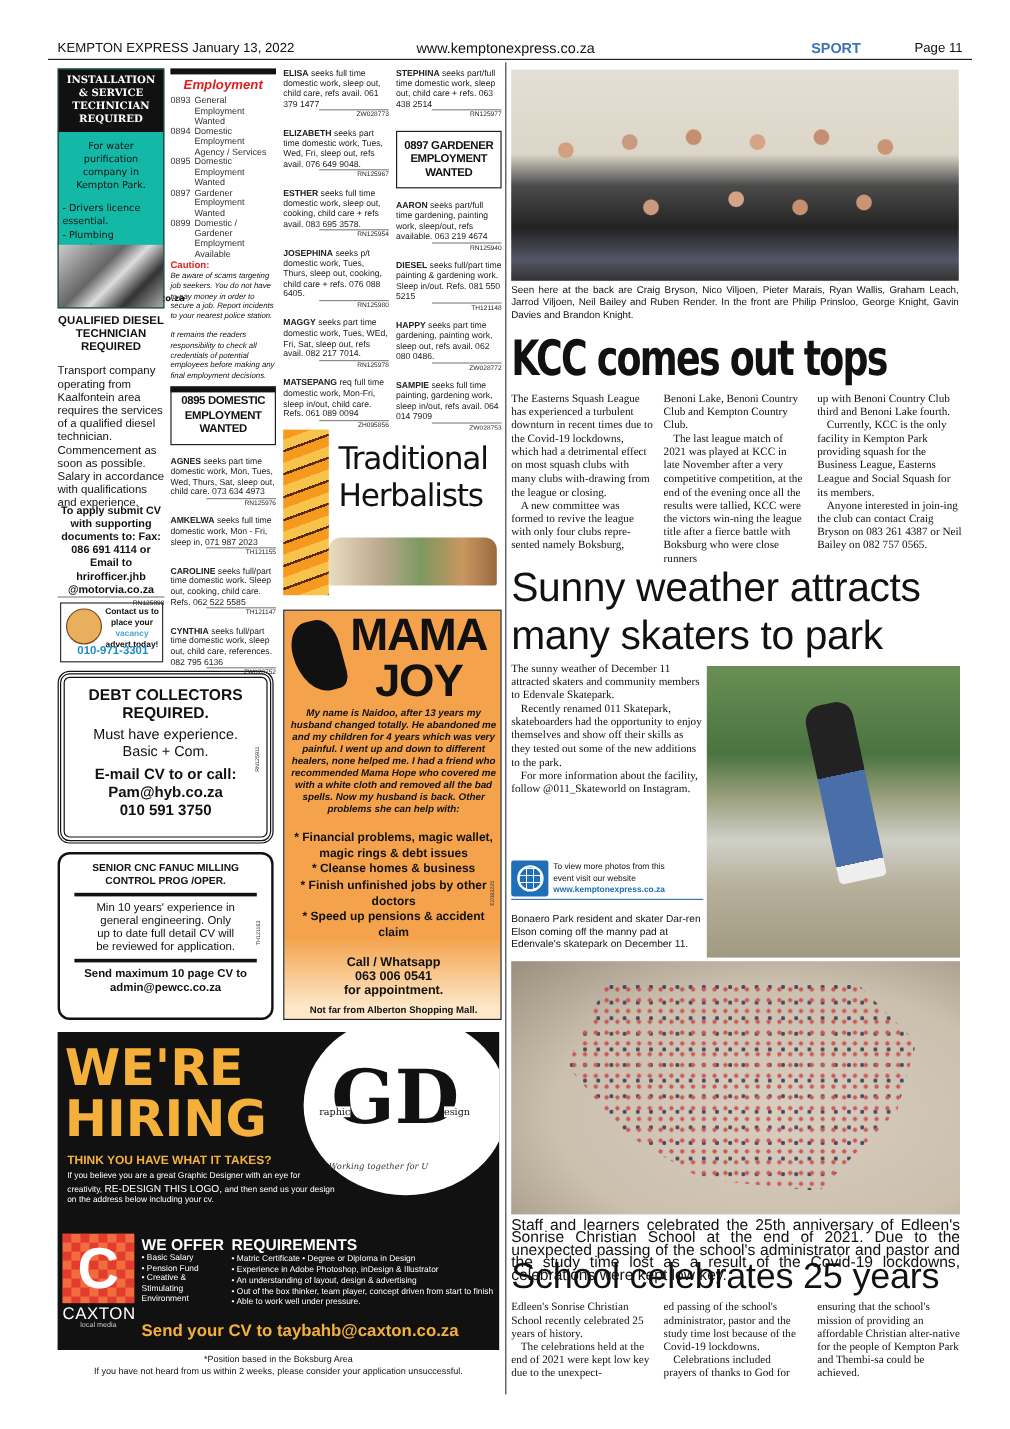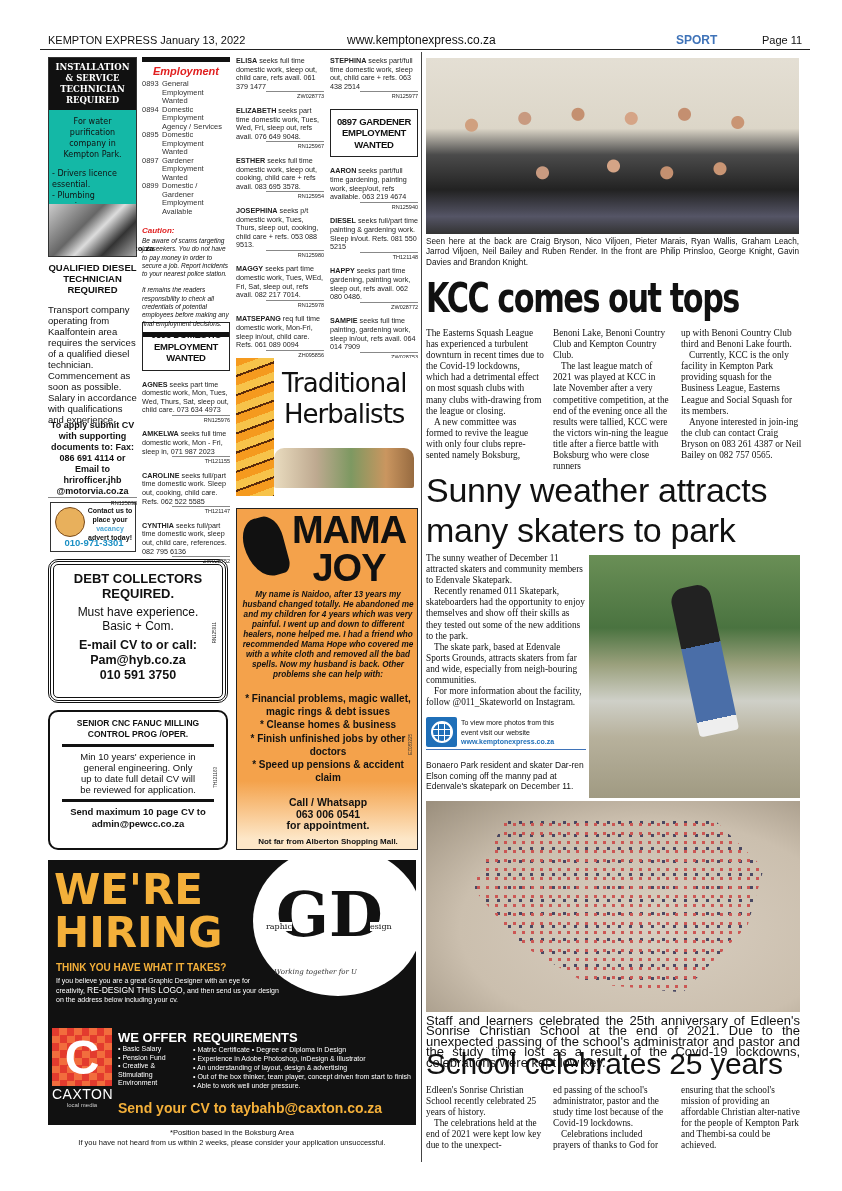--- a/index.html
+++ b/index.html
@@ -27,21 +27,21 @@
   .contact .t { position: absolute; left: 36px; top: 3px; font-size: 7px; font-weight: bold; text-align: center; width: 46px; line-height: 9px; }
   .contact .v { color: #4aa6d6; }
   .contact .ph { position: absolute; left: 3px; bottom: 3px; width: 80px; text-align: center; color: #1a8fc4; font-weight: bold; font-size: 9.5px; }
   .contact .mascot { position: absolute; left: 4px; top: 4px; width: 30px; height: 30px; border-radius: 50%; background: #e8b05c; border: 1px solid #7a4a1a; }
   
   .emp { left: 142px; top: 57px; width: 88px; font-size: 7.5px; }
   .blackbar { height: 5px; background: #111; }
   .emp h2 { color: #e02020; font-style: italic; font-weight: bold; font-size: 11px; text-align: center; margin: 3px 0; }
   .emp .row { display: flex; line-height: 8.5px; color: #333; }
   .emp .row .c { width: 20px; flex: none; }
-  .emp .caution { margin-top: 10px; color: #e02020; font-style: italic; font-weight: bold; font-size: 8px; }
+  .emp .caution { color: #e02020; font-weight: bold; font-size: 8px; }
   .emp .it { font-style: italic; font-size: 6.5px; line-height: 8.3px; margin-top: 2px; }
   .boxhead { border: 1.5px solid #222; text-align: center; font-weight: bold; font-size: 9.5px; line-height: 11.5px; padding: 6px 2px; font-family: "Liberation Sans", sans-serif; letter-spacing: -0.3px; }
   .cls { font-size: 7.2px; line-height: 8.6px; margin-bottom: 6px; color: #222; }
   .cls b { font-weight: bold; }
   .cls .r { font-size: 5.5px; text-align: right; border-top: 0.5px solid #888; margin-left: 30px; }
   .col2 { left: 142px; top: 322px; width: 88px; }
   .col3 { left: 236px; top: 57px; width: 88px; }
   .col4 { left: 330px; top: 57px; width: 88px; }
   
   .debt { left: 48px; top: 559px; width: 180px; height: 144px; border: 3px double #111; border-radius: 10px; text-align: center; padding-top: 9px; outline: 1.5px solid #111; outline-offset: -6px; }
@@ -49,21 +49,21 @@
   .debt .b { font-size: 12px; line-height: 14px; margin-top: 4px; }
   .debt .e { font-weight: bold; font-size: 12.5px; line-height: 15px; margin-top: 5px; }
   .cnc { left: 48px; top: 710px; width: 180px; height: 140px; border: 2px solid #111; border-radius: 10px; text-align: center; padding-top: 6px; }
   .cnc .h { font-weight: bold; font-size: 8.5px; line-height: 11px; }
   .cnc .bar { height: 3px; background: #111; margin: 4px 12px; }
   .cnc .b { font-size: 9.5px; line-height: 11px; }
   .cnc .f { font-weight: bold; font-size: 9.5px; line-height: 12px; }
   
   .herb { left: 236px; top: 358px; width: 182px; height: 142px; background: #fff; }
   .herb .stripe { position: absolute; left: 0; top: 0; width: 38px; height: 138px; background: repeating-linear-gradient(160deg,#f59a1e 0 8px,#f7c34a 8px 16px,#5a2a0a 16px 18px); }
-  .herb .t { position: absolute; left: 46px; top: 10px; font-family: "DejaVu Sans", sans-serif; font-size: 26px; line-height: 31px; letter-spacing: -1px; color: #111; text-align: center; }
+  .herb .t { position: absolute; left: 46px; top: 10px; font-family: "DejaVu Sans", sans-serif; font-size: 26px; line-height: 31px; letter-spacing: -1px; color: #111; }
   .herb .candle { position: absolute; left: 38px; top: 90px; width: 140px; height: 40px; background: linear-gradient(90deg,#e7d8b8,#b7a084 30%,#6f8d50 55%,#c48a4e 80%,#8b5a2b); border-radius: 10px 10px 2px 2px; opacity: .9; }
   .mama { left: 236px; top: 508px; width: 182px; height: 342px; background: linear-gradient(#f4a24b 0%, #f4a24b 80%, #fde7c8 97%); border: 1px solid #222; text-align: center; }
   .mama .h { position: absolute; left: 44px; top: 2px; width: 136px; font-weight: bold; font-size: 38px; line-height: 38px; color: #111; letter-spacing: -1px; }
   .mama .hands { position: absolute; left: 8px; top: 8px; width: 40px; height: 60px; background: #111; border-radius: 40% 40% 20% 60%; transform: rotate(-15deg); }
   .mama .story { position: absolute; left: 4px; top: 81px; width: 174px; font-weight: bold; font-style: italic; font-size: 8.2px; line-height: 10px; }
   .mama .list { position: absolute; left: 4px; top: 183px; width: 174px; font-size: 10px; line-height: 13.2px; font-weight: bold; }
   .mama .call { position: absolute; left: 4px; top: 288px; width: 174px; font-weight: bold; font-size: 10.5px; line-height: 11.5px; }
   .mama .nf { position: absolute; left: 4px; top: 328px; width: 174px; font-weight: bold; font-size: 8px; }
   
   .hire { left: 48px; top: 860px; width: 368px; height: 265px; background: #111; color: #fff; overflow: hidden; }
@@ -192,21 +192,21 @@
   <div class="cls"><b>AGNES</b> <span>seeks part time domestic work, Mon, Tues, Wed, Thurs, Sat, sleep out, child care. 073 634 4973</span><div class="r">RN125976</div></div>
   <div class="cls"><b>AMKELWA</b> <span>seeks full time domestic work, Mon - Fri, sleep in, 071 987 2023</span><div class="r">TH121155</div></div>
   <div class="cls"><b>CAROLINE</b> <span>seeks full/part time domestic work. Sleep out, cooking, child care. Refs. 062 522 5585</span><div class="r">TH121147</div></div>
   <div class="cls"><b>CYNTHIA</b> <span>seeks full/part time domestic work, sleep out, child care, references. 082 795 6136</span><div class="r">ZW028752</div></div>
 </div>
 
 <div class="abs col3">
   <div class="cls"><b>ELISA</b> <span>seeks full time domestic work, sleep out, child care, refs avail. 061 379 1477</span><div class="r">ZW028773</div></div>
   <div class="cls"><b>ELIZABETH</b> <span>seeks part time domestic work, Tues, Wed, Fri, sleep out, refs avail. 076 649 9048.</span><div class="r">RN125967</div></div>
   <div class="cls"><b>ESTHER</b> <span>seeks full time domestic work, sleep out, cooking, child care + refs avail. 083 695 3578.</span><div class="r">RN125954</div></div>
-  <div class="cls"><b>JOSEPHINA</b> <span>seeks p/t domestic work, Tues, Thurs, sleep out, cooking, child care + refs. 053 088 9513.</span><div class="r">RN125980</div></div>
+  <div class="cls"><b>JOSEPHINA</b> <span>seeks p/t domestic work, Tues, Thurs, sleep out, cooking, child care + refs. 076 088 6405.</span><div class="r">RN125980</div></div>
   <div class="cls"><b>MAGGY</b> <span>seeks part time domestic work, Tues, WEd, Fri, Sat, sleep out, refs avail. 082 217 7014.</span><div class="r">RN125978</div></div>
   <div class="cls"><b>MATSEPANG</b> <span>req full time domestic work, Mon-Fri, sleep in/out, child care. Refs. 061 089 0094</span><div class="r">ZH095856</div></div>
   <div class="cls"><b>PATIENCE</b> <span>seeks full/part time domestic work. Mon - sun. Sleep in/out, child care. Refs. 061 894 8049</span><div class="r">TH121151</div></div>
 </div>
 
 <div class="abs col4">
   <div class="cls"><b>STEPHINA</b> <span>seeks part/full time domestic work, sleep out, child care + refs. 063 438 2514</span><div class="r">RN125977</div></div>
   <div class="boxhead" style="margin:8px 0 10px">0897 GARDENER EMPLOYMENT WANTED</div>
   <div class="cls"><b>AARON</b> <span>seeks part/full time gardening, painting work, sleep/out, refs available. 063 219 4674</span><div class="r">RN125940</div></div>
   <div class="cls"><b>DIESEL</b> <span>seeks full/part time painting &amp; gardening work. Sleep in/out. Refs. 081 550 5215</span><div class="r">TH121148</div></div>
@@ -322,21 +322,20 @@
 <div class="abs art kcc3">
   <p>up with Benoni Country Club third and Benoni Lake fourth.</p>
     <p>Currently, KCC is the only facility in Kempton Park providing squash for the Business League, Easterns League and Social Squash for its members.</p>
     <p>Anyone interested in join-ing the club can contact Craig Bryson on 083 261 4387 or Neil Bailey on 082 757 0565.</p>
 </div>
 
 <div class="abs h-sunny">Sunny weather attracts many skaters to park</div>
 <div class="abs art sky1">
   <p>The sunny weather of December 11 attracted skaters and community members to Edenvale Skatepark.</p>
     <p>Recently renamed 011 Skatepark, skateboarders had the opportunity to enjoy themselves and show off their skills as they tested out some of the new additions to the park.</p>
-    <p>The skate park, based at Edenvale Sports Grounds, attracts skaters from far and wide, especially from neigh-bouring communities.</p>
     <p>For more information about the facility, follow @011_Skateworld on Instagram.</p>
 </div>
 <div class="abs web">
   <div class="globe"></div>
   <div class="t">
     <div>To view more photos from this</div>
     <div>event visit our website</div>
     <div class="u">www.kemptonexpress.co.za</div>
   </div>
 </div>

